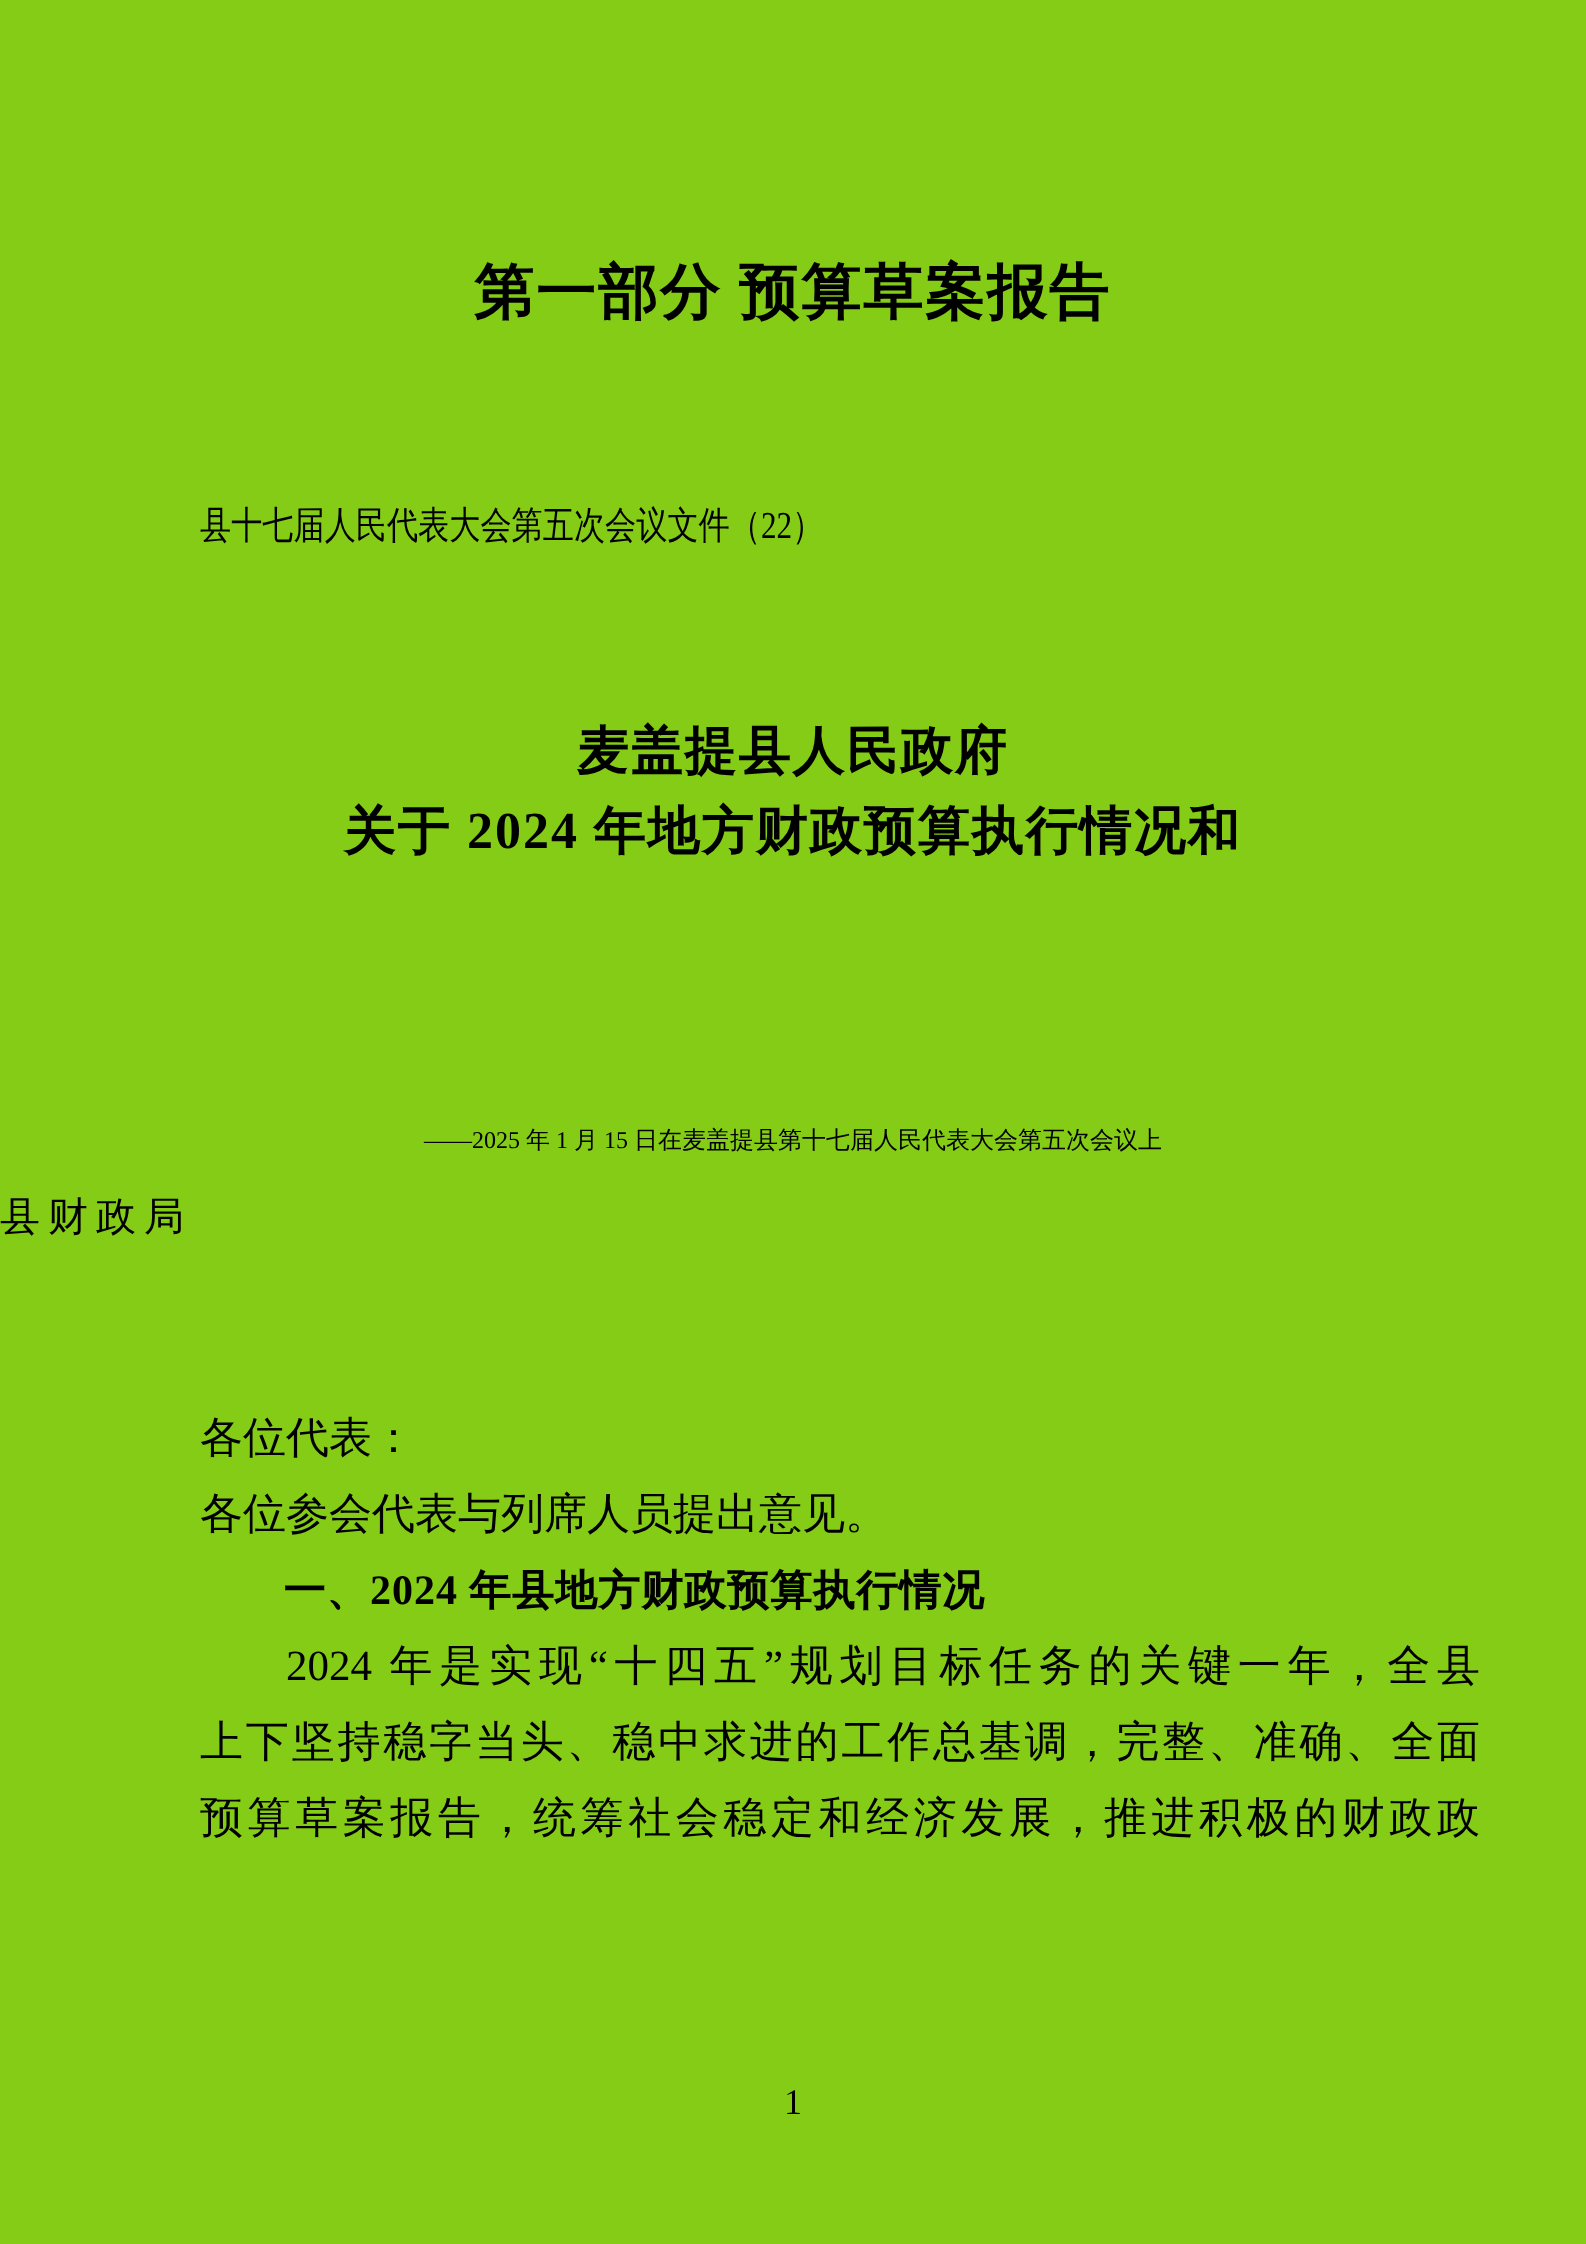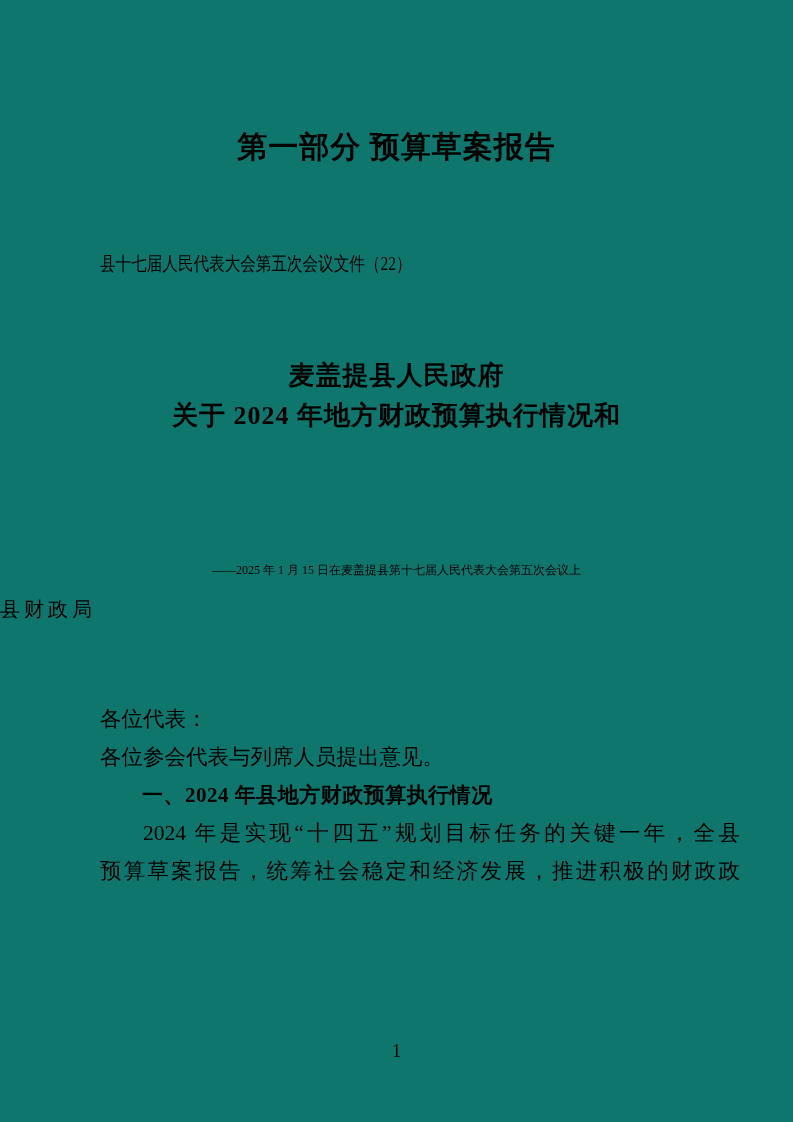--- a/index.html
+++ b/index.html
@@ -4,21 +4,21 @@
 <style>
   html, body {
     margin: 0;
     padding: 0;
     background: #ffffff;
   }
   .page {
     position: relative;
     width: 793px;
     height: 1122px;
-    background: #0f766e;
+    background: #84cc16;
     color: #000000;
     overflow: hidden;
     font-family: "Liberation Serif", "DejaVu Serif", serif;
   }
 
   
   .part-header {
     position: absolute;
     top: 128px;
     left: 0;
@@ -138,18 +138,19 @@
   <div class="presenter">县财政局</div>
 
   <div class="body-text">
     <div class="line salutation">各位代表：</div>
 
     <div class="line">各位参会代表与列席人员提出意见。</div>
 
     <div class="line heading indent">一、2024 年县地方财政预算执行情况</div>
 
     <div class="line j indent">2024 年是实现“十四五”规划目标任务的关键一年，全县</div>
+    <div class="line j">上下坚持稳字当头、稳中求进的工作总基调，完整、准确、全面</div>
     <div class="line j">预算草案报告，统筹社会稳定和经济发展，推进积极的财政政</div>
   </div>
 
   <div class="page-number">1</div>
 
 </div>
 
 </body></html>

